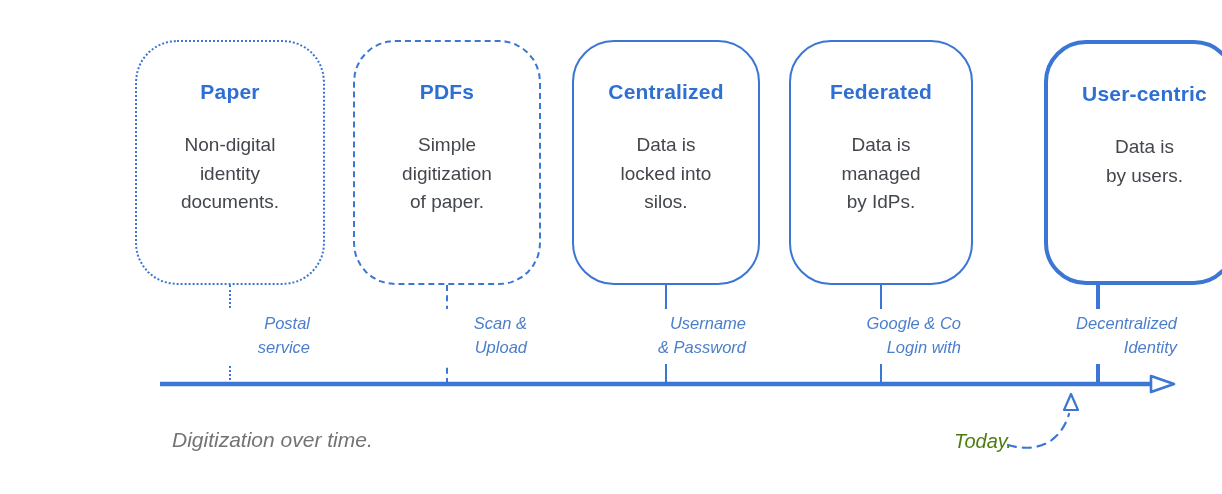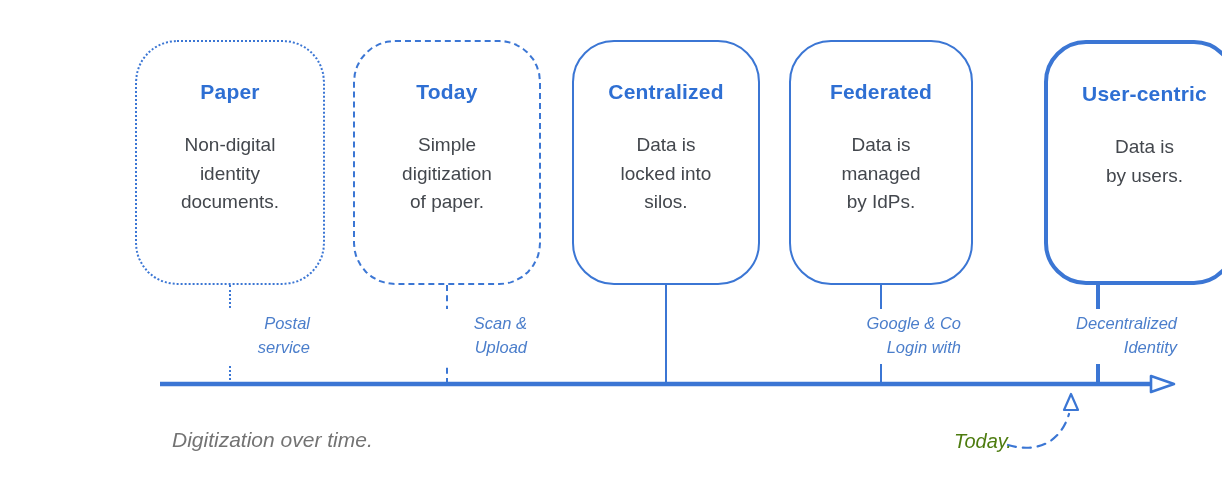--- a/index.html
+++ b/index.html
@@ -93,21 +93,21 @@
   <div class="stage-card card-dotted" style="left:135px;width:190px;">
     <div class="stage-title">Paper</div>
     <div class="stage-body">
       <span>Non-digital</span>
       <span>identity</span>
       <span>documents.</span>
     </div>
   </div>
 
   <div class="stage-card card-dashed" style="left:353px;width:188px;">
-    <div class="stage-title">Today</div>
+    <div class="stage-title">PDFs</div>
     <div class="stage-body">
       <span>Simple</span>
       <span>digitization</span>
       <span>of paper.</span>
     </div>
   </div>
 
   <div class="stage-card card-solid" style="left:572px;width:188px;">
     <div class="stage-title">Centralized</div>
     <div class="stage-body">
@@ -141,20 +141,24 @@
   <div class="connector conn-bold" style="left:1096px;"></div>
 
   <div class="conn-label" style="left:150px;">
     <span>Postal</span>
     <span>service</span>
   </div>
   <div class="conn-label" style="left:367px;">
     <span>Scan &amp;</span>
     <span>Upload</span>
   </div>
+  <div class="conn-label" style="left:586px;">
+    <span>Username</span>
+    <span>&amp; Password</span>
+  </div>
   <div class="conn-label" style="left:801px;">
     <span>Google &amp; Co</span>
     <span>Login with</span>
   </div>
   <div class="conn-label" style="left:1017px;">
     <span>Decentralized</span>
     <span>Identity</span>
   </div>
 
   <svg id="timeline-svg" width="1222" height="494" viewBox="0 0 1222 494">

